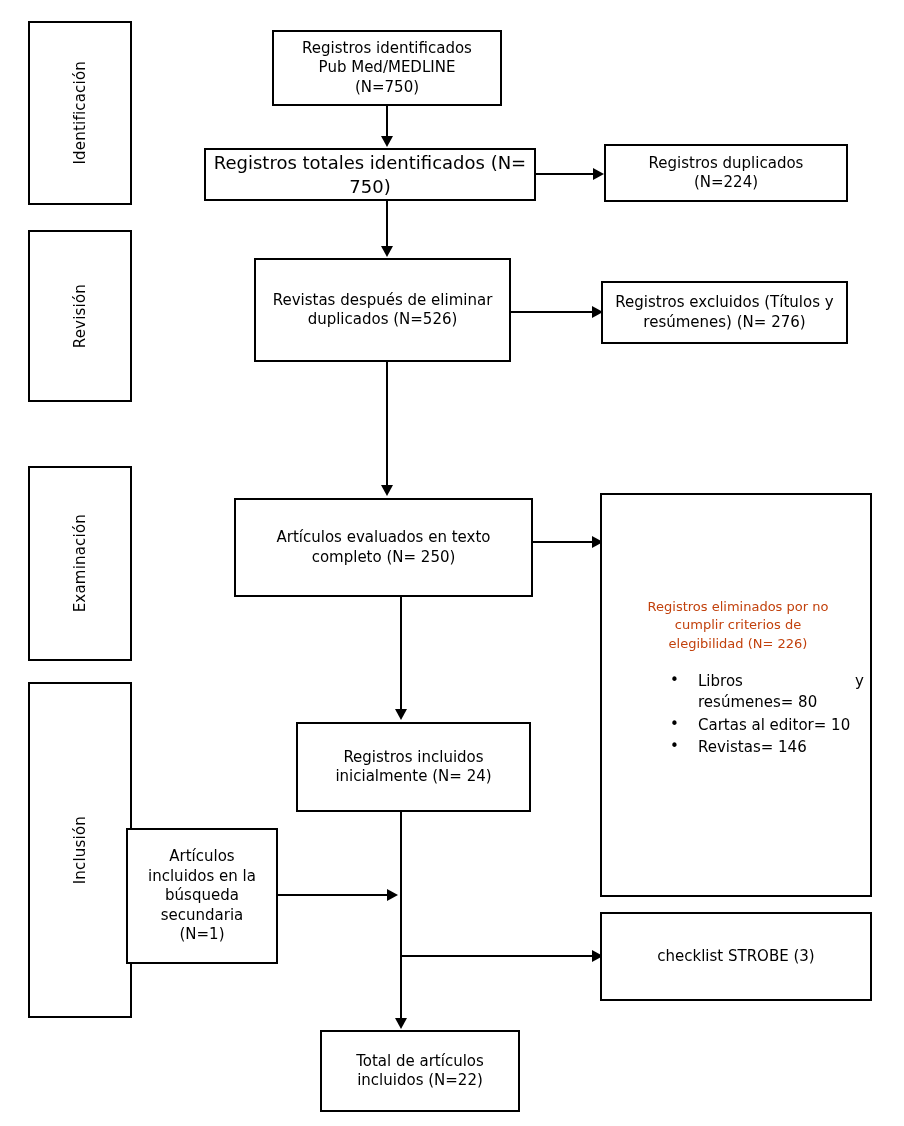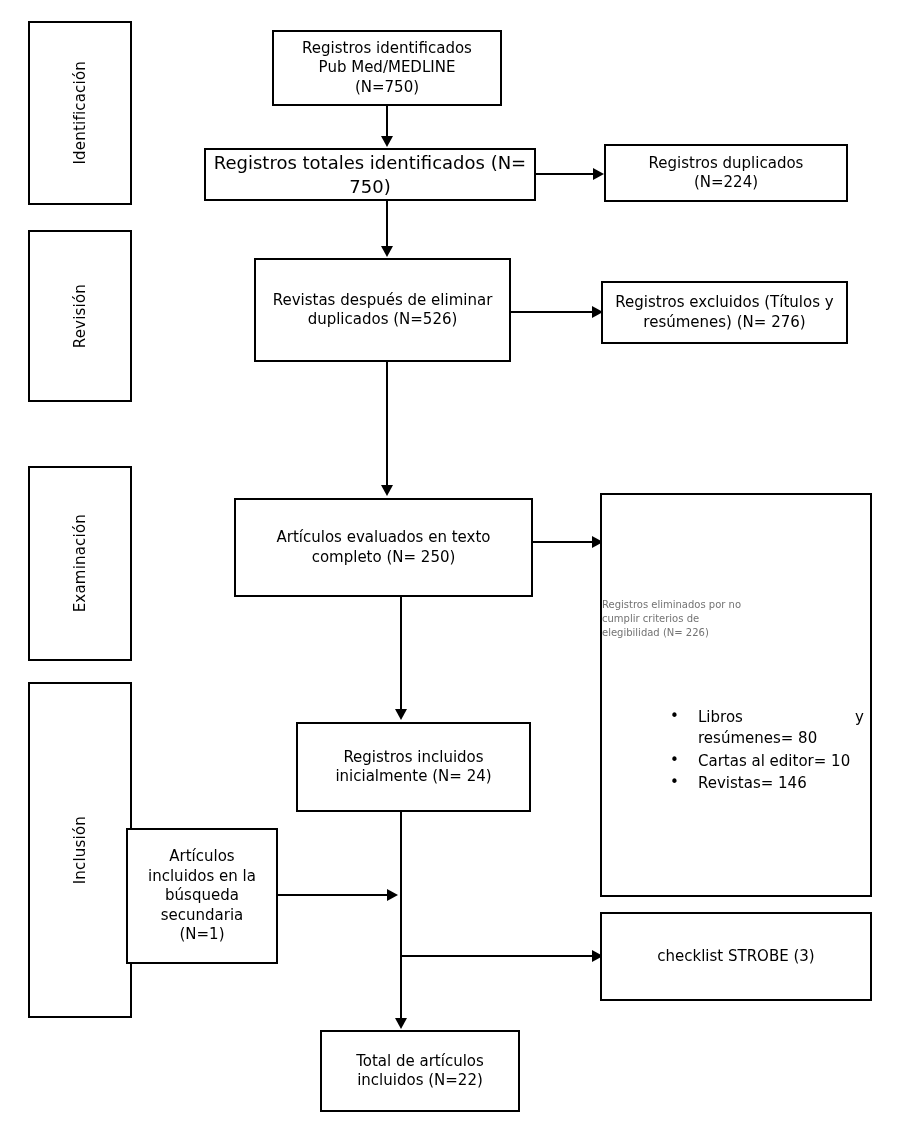--- a/index.html
+++ b/index.html
@@ -93,22 +93,23 @@
     top: -1px;
     font-size: 15px;
   }
   .bullet-spread {
     display: flex;
     justify-content: space-between;
     width: 166px;
   }
   .big-box-text {
     position: absolute;
-    color: #737373;
-    font-size: 10px;
+    text-align: center;
+    color: #c2410c;
+    font-size: 13px;
     line-height: 1.42;
   }
 </style>
 </head>
 <body>
 
 <div id="canvas">
 
   <div class="stage-box" style="left:28px; top:21px; width:104px; height:184px;">
     <span class="stage-label">Identificación</span>
@@ -185,21 +186,21 @@
 
   <div class="line hline" style="left:533px; top:541px; width:60px;"></div>
   <div class="arrow-right" style="left:592px; top:536px;"></div>
 
   <div style="position:absolute; left:600px; top:493px; width:272px; height:404px; border:2px solid #000000; background:#ffffff; box-sizing:border-box;">
     <div class="big-box-text" style="left:0; top:103px; width:272px;">
       <div>Registros eliminados por no</div>
       <div>cumplir criterios de</div>
       <div>elegibilidad (N= 226)</div>
     </div>
-    <ul class="bullets" style="left:62px; top:176px; width:210px;margin-top:36px;">
+    <ul class="bullets" style="left:62px; top:176px; width:210px;">
       <li>
         <span class="bullet-spread">
           <span>Libros</span>
           <span>y</span>
         </span>
         <div>resúmenes= 80</div>
       </li>
       <li>Cartas al editor= 10</li>
       <li>Revistas= 146</li>
     </ul>

